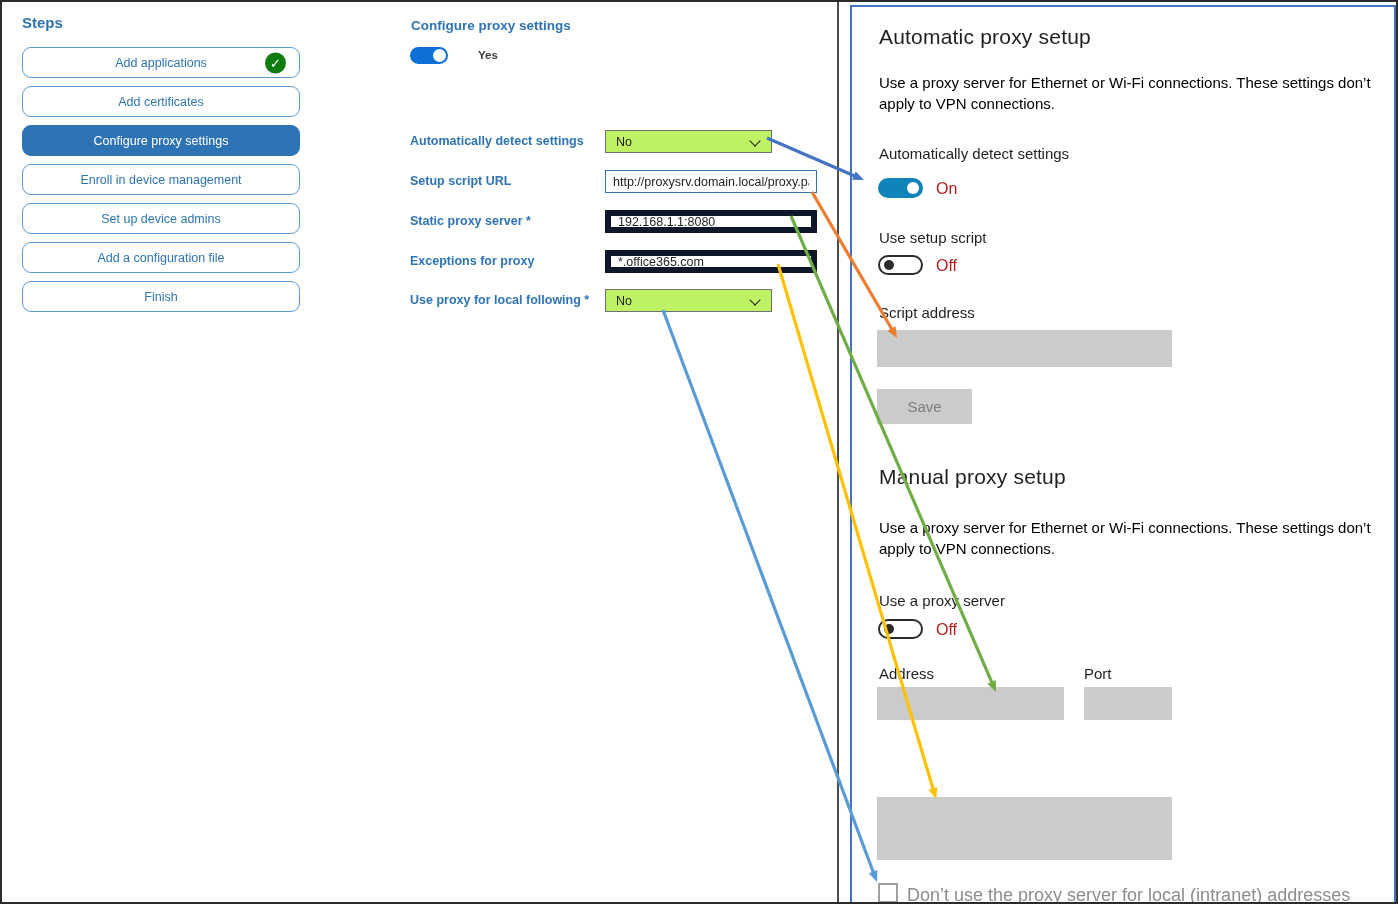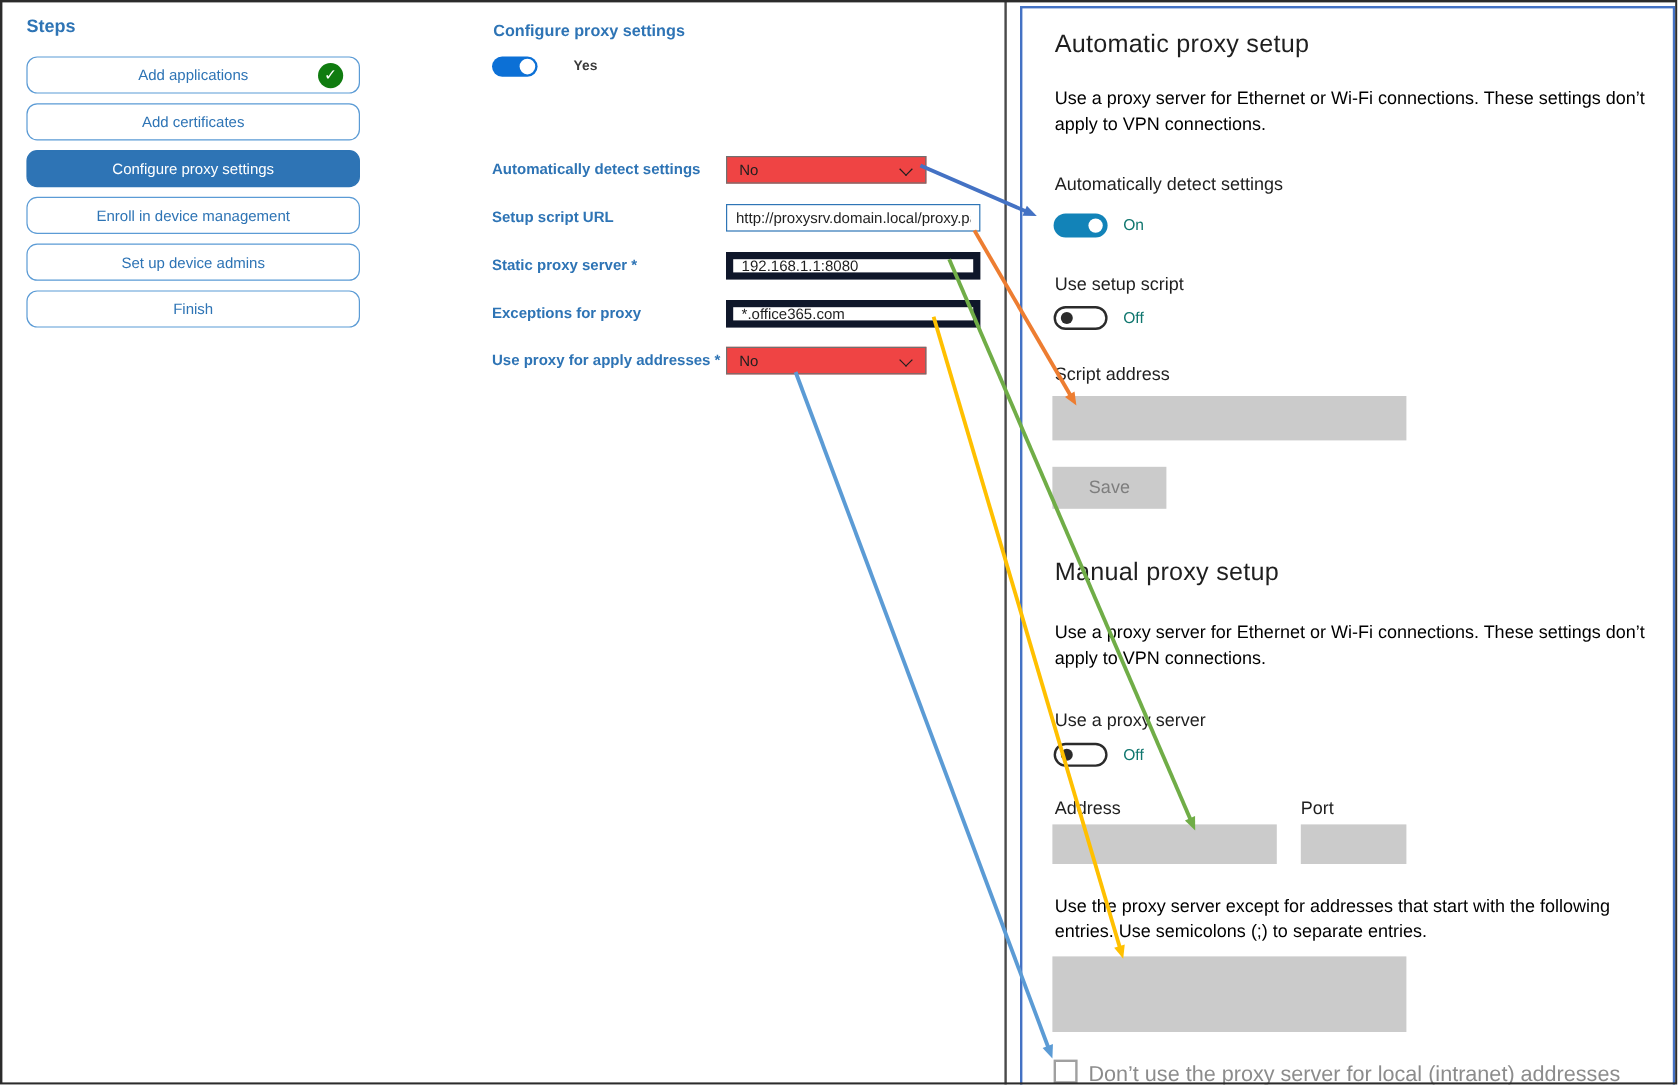--- a/index.html
+++ b/index.html
@@ -22,21 +22,21 @@
 
   
   .editor-title { position: absolute; left: 411px; top: 18px; font-size: 13.5px; font-weight: bold; color: #2E74B5; }
   .wcd-toggle { position: absolute; left: 410px; top: 47px; width: 38px; height: 17px;
     border-radius: 9px; background: #0C70D6; cursor: pointer; }
   .wcd-toggle .knob { position: absolute; right: 2px; top: 2px; width: 13px; height: 13px;
     border-radius: 50%; background: #fff; }
   .wcd-toggle-label { position: absolute; left: 459px; top: 49px; font-size: 11.5px; font-weight: 600; color: #3b3b3b; margin-left: 19px; }
 
   .f-label { position: absolute; left: 410px; width: 192px; font-size: 12.5px; font-weight: 600; color: #2E74B5; line-height: 15px; }
-  .f-select { position: absolute; left: 605px; width: 167px; height: 23px; background: #ef4444;
+  .f-select { position: absolute; left: 605px; width: 167px; height: 23px; background: #bef264;
     border: 1px solid #707070; font-size: 12.5px; color: #1f1f1f;
     display: flex; align-items: center; padding-left: 10px; cursor: pointer; }
   .chev { position: absolute; right: 12px; top: 6px; width: 8px; height: 8px;
     border-right: 1.6px solid #1f1f1f; border-bottom: 1.6px solid #1f1f1f; transform: rotate(45deg); }
   .f-input { position: absolute; left: 605px; width: 212px; height: 23px; background: #fff;
     border: 6px solid #0f172a; font-size: 12.5px; color: #1f1f1f; padding: 0 7px;
     font-family: "Liberation Sans", "DejaVu Sans", sans-serif; }
   .f-input.focused { border: 1.5px solid #2E75B6; }
 
   
@@ -46,21 +46,21 @@
   .panel { position: absolute; left: 850px; top: 5px; width: 546px; height: 920px;
     background: #fff; border: 2px solid #4472C4; z-index: 1; }
   .panel .h { position: absolute; left: 27px; font-size: 21px; font-weight: 400; color: #1f1f1f; letter-spacing: 0.2px; }
   .panel .p { position: absolute; left: 27px; font-size: 15px; color: #000000; line-height: 21px; }
   .panel .lbl { position: absolute; left: 27px; font-size: 15px; color: #1f1f1f; }
   .win-toggle { position: absolute; left: 26px; width: 45px; height: 20px; border-radius: 10px; cursor: pointer; }
   .win-toggle.on { background: #1283B8; }
   .win-toggle.on .knob { position: absolute; right: 4px; top: 4px; width: 12px; height: 12px; border-radius: 50%; background: #fff; }
   .win-toggle.off { background: #fff; border: 2px solid #2b2b2b; }
   .win-toggle.off .knob { position: absolute; left: 4px; top: 3px; width: 10px; height: 10px; border-radius: 50%; background: #2b2b2b; }
-  .tog-state { position: absolute; left: 84px; font-size: 13px; color: #0f766e; }
+  .tog-state { position: absolute; left: 84px; font-size: 16px; color: #b91c1c; }
   .gray-box { position: absolute; background: #CBCBCB; border: none; }
   .save-btn { position: absolute; left: 25px; width: 95px; height: 35px; background: #CBCBCB;
     color: #7E7E7E; font-size: 15px; display: flex; align-items: center; justify-content: center; cursor: default; }
   .chk { position: absolute; left: 26px; width: 20px; height: 20px; border: 2px solid #A0A0A0; background: #fff; cursor: pointer; }
   .chk-lbl { position: absolute; left: 55px; font-size: 18px; color: #8C8C8C; }
 
   
   #arrow-overlay { position: absolute; inset: 0; width: 1398px; height: 904px; z-index: 30; pointer-events: none; }
 </style>
 </head>
@@ -80,20 +80,23 @@
     <div class="step-btn active">
       <span>Configure proxy settings</span>
     </div>
     <div class="step-btn">
       <span>Enroll in device management</span>
     </div>
     <div class="step-btn">
       <span>Set up device admins</span>
     </div>
     <div class="step-btn">
+      <span>Add a configuration file</span>
+    </div>
+    <div class="step-btn">
       <span>Finish</span>
     </div>
   </aside>
 
   <h3 class="editor-title">Configure proxy settings</h3>
   <div class="wcd-toggle">
       <div class="knob"></div>
     </div>
   <span class="wcd-toggle-label">Yes</span>
 
@@ -105,21 +108,21 @@
 
   <span class="f-label" style="top:174px">Setup script URL</span>
   <input class="f-input focused" style="top: 170px;" value="http://proxysrv.domain.local/proxy.pa">
 
   <span class="f-label" style="top:214px">Static proxy server *</span>
   <input class="f-input" style="top: 210px;" value="192.168.1.1:8080">
 
   <span class="f-label" style="top:254px">Exceptions for proxy</span>
   <input class="f-input" style="top: 250px;" value="*.office365.com">
 
-  <span class="f-label" style="top:293px">Use proxy for apply addresses *</span>
+  <span class="f-label" style="top:293px">Use proxy for local following *</span>
   <div class="f-select" style="top:289px">
     <span>No</span>
     <span class="chev"></span>
   </div>
 
   <div class="divider"></div>
 
   <section class="panel">
     <h1 class="h" style="top:18px">Automatic proxy setup</h1>
     <p class="p" style="top:65px; width:505px">Use a proxy server for Ethernet or Wi-Fi connections. These settings don’t apply to VPN connections.</p>
@@ -150,21 +153,20 @@
     <div class="win-toggle off" style="top:612px">
         <div class="knob"></div>
       </div>
     <span class="tog-state" style="top:614px">Off</span>
 
     <span class="lbl" style="top:658px">Address</span>
     <span class="lbl" style="left:232px; top:658px">Port</span>
     <div class="gray-box" style="left:25px; top:680px; width:187px; height:33px"></div>
     <div class="gray-box" style="left:232px; top:680px; width:88px; height:33px"></div>
 
-    <p class="p" style="top:738px; width:475px">Use the proxy server except for addresses that start with the following entries. Use semicolons (;) to separate entries.</p>
     <div class="gray-box" style="left:25px; top:790px; width:295px; height:63px"></div>
 
     <div class="chk" style="top:876px"></div>
     <span class="chk-lbl" style="top:878px">Don’t use the proxy server for local (intranet) addresses</span>
   </section>
 
   <svg id="arrow-overlay" viewBox="0 0 1398 904" xmlns="http://www.w3.org/2000/svg">
       <g>
         <line x1="767" y1="138" x2="857.5763055526021" y2="177.2186065279308" stroke="#4472C4" stroke-width="3.2"></line>
         <polygon points="864,180 852.0778501581577,179.8505237521813 855.7333958643059,171.40795390702976" fill="#4472C4"></polygon>

